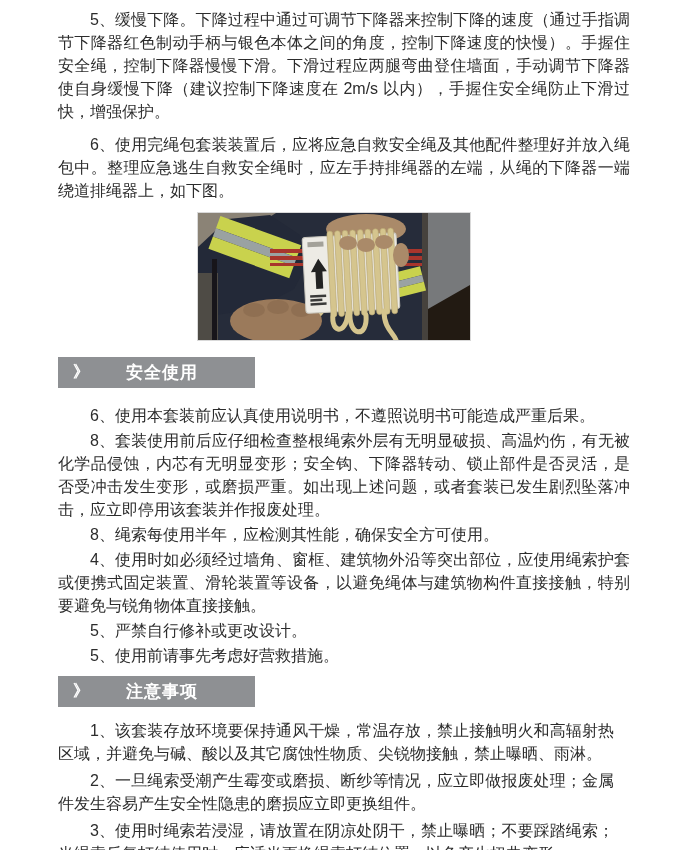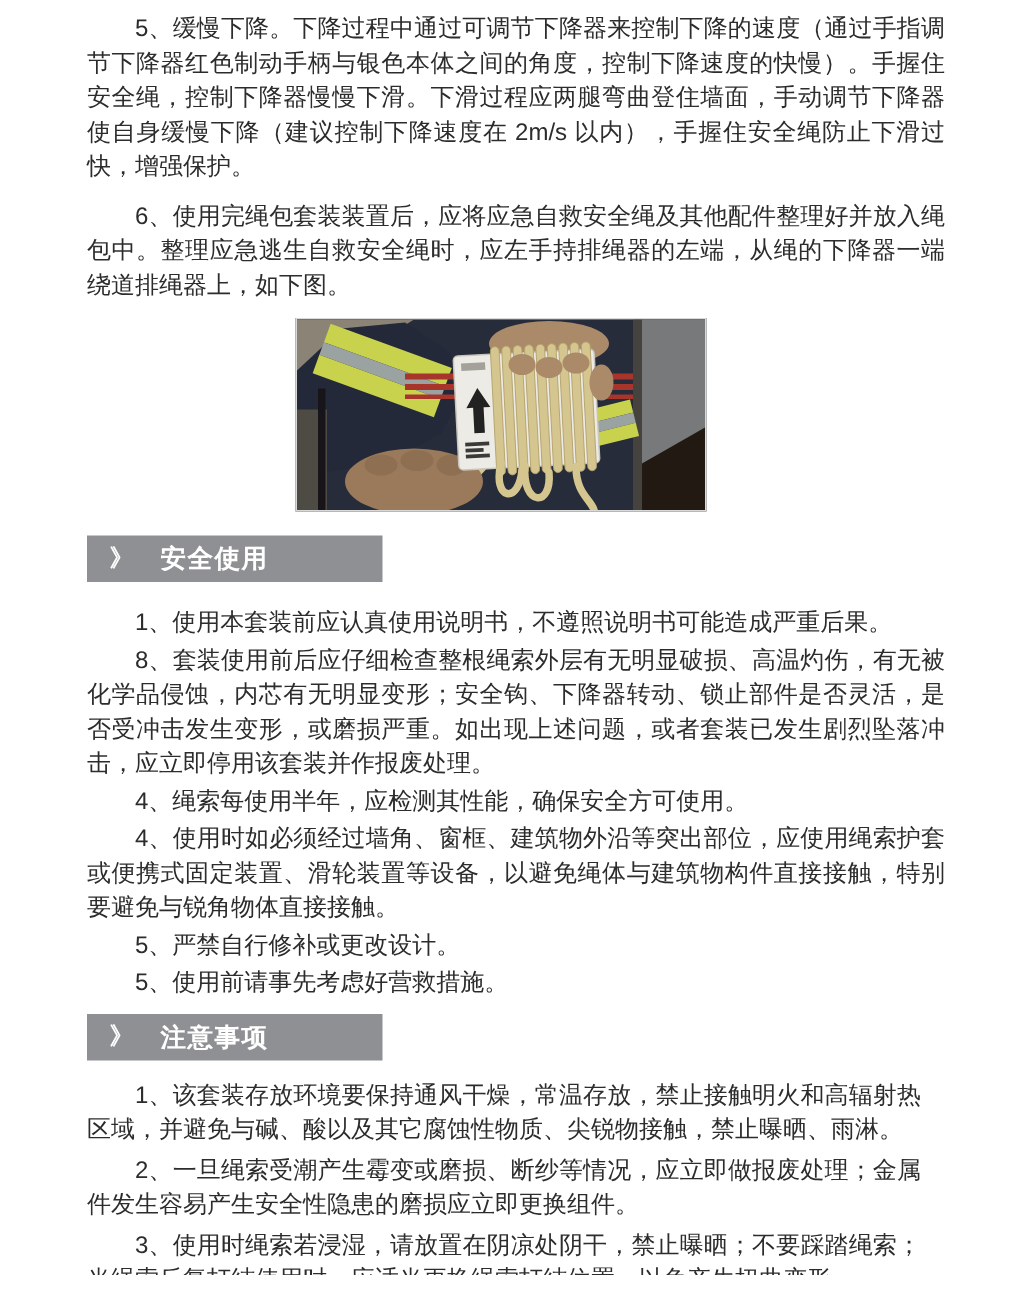--- a/index.html
+++ b/index.html
@@ -18,21 +18,21 @@
   .photo{
     margin:6px 0 0 139px;padding:0;width:272px;height:127px;
     border:1px solid #d9d9d9;background:#2a3040;line-height:0;
   }
   .section-header{
     width:197px;height:31px;margin:16px 0 16px 0;
     display:flex;align-items:center;
     font-weight:bold;font-size:17px;letter-spacing:1px;
   }
   .section-header .marker{padding-left:15px;font-size:16px;}
-  .section-header .title{margin-left:17px;}
+  .section-header .title{margin-left:36px;}
   .hdr2{margin-top:9px;margin-bottom:12px;}
 </style>
 </head>
 <body>
 
 <div class="page">
   <div class="content">
 
     <p class="para">5、缓慢下降。下降过程中通过可调节下降器来控制下降的速度（通过手指调节下降器红色制动手柄与银色本体之间的角度，控制下降速度的快慢）。手握住安全绳，控制下降器慢慢下滑。下滑过程应两腿弯曲登住墙面，手动调节下降器使自身缓慢下降（建议控制下降速度在 2m/s 以内），手握住安全绳防止下滑过快，增强保护。</p>
     <p class="para">6、使用完绳包套装装置后，应将应急自救安全绳及其他配件整理好并放入绳包中。整理应急逃生自救安全绳时，应左手持排绳器的左端，从绳的下降器一端绕道排绳器上，如下图。</p>
@@ -113,23 +113,23 @@
         <ellipse cx="186" cy="29" rx="9" ry="7" style="fill: rgb(170, 138, 105);"></ellipse>
         <ellipse cx="203" cy="42" rx="8" ry="12" style="fill: rgb(170, 138, 105);"></ellipse>
       </svg>
     </figure>
 
     <div class="section-header" style="background-color: rgb(142, 144, 147); color: rgb(255, 255, 255);">
       <span class="marker">》</span>
       <span class="title">安全使用</span>
     </div>
 
-    <p class="para item-s">1、使用本套装前应认真使用说明书，不遵照说明书可能造成严重后果。</p>
+    <p class="para item-s">6、使用本套装前应认真使用说明书，不遵照说明书可能造成严重后果。</p>
     <p class="para item-s">8、套装使用前后应仔细检查整根绳索外层有无明显破损、高温灼伤，有无被化学品侵蚀，内芯有无明显变形；安全钩、下降器转动、锁止部件是否灵活，是否受冲击发生变形，或磨损严重。如出现上述问题，或者套装已发生剧烈坠落冲击，应立即停用该套装并作报废处理。</p>
-    <p class="para item-s">4、绳索每使用半年，应检测其性能，确保安全方可使用。</p>
+    <p class="para item-s">8、绳索每使用半年，应检测其性能，确保安全方可使用。</p>
     <p class="para item-s">4、使用时如必须经过墙角、窗框、建筑物外沿等突出部位，应使用绳索护套或便携式固定装置、滑轮装置等设备，以避免绳体与建筑物构件直接接触，特别要避免与锐角物体直接接触。</p>
     <p class="para item-s">5、严禁自行修补或更改设计。</p>
     <p class="para item-s">5、使用前请事先考虑好营救措施。</p>
 
     <div class="section-header hdr2" style="background-color: rgb(142, 144, 147); color: rgb(255, 255, 255);">
       <span class="marker">》</span>
       <span class="title">注意事项</span>
     </div>
 
     <p class="para item-n">1、该套装存放环境要保持通风干燥，常温存放，禁止接触明火和高辐射热区域，并避免与碱、酸以及其它腐蚀性物质、尖锐物接触，禁止曝晒、雨淋。</p>

